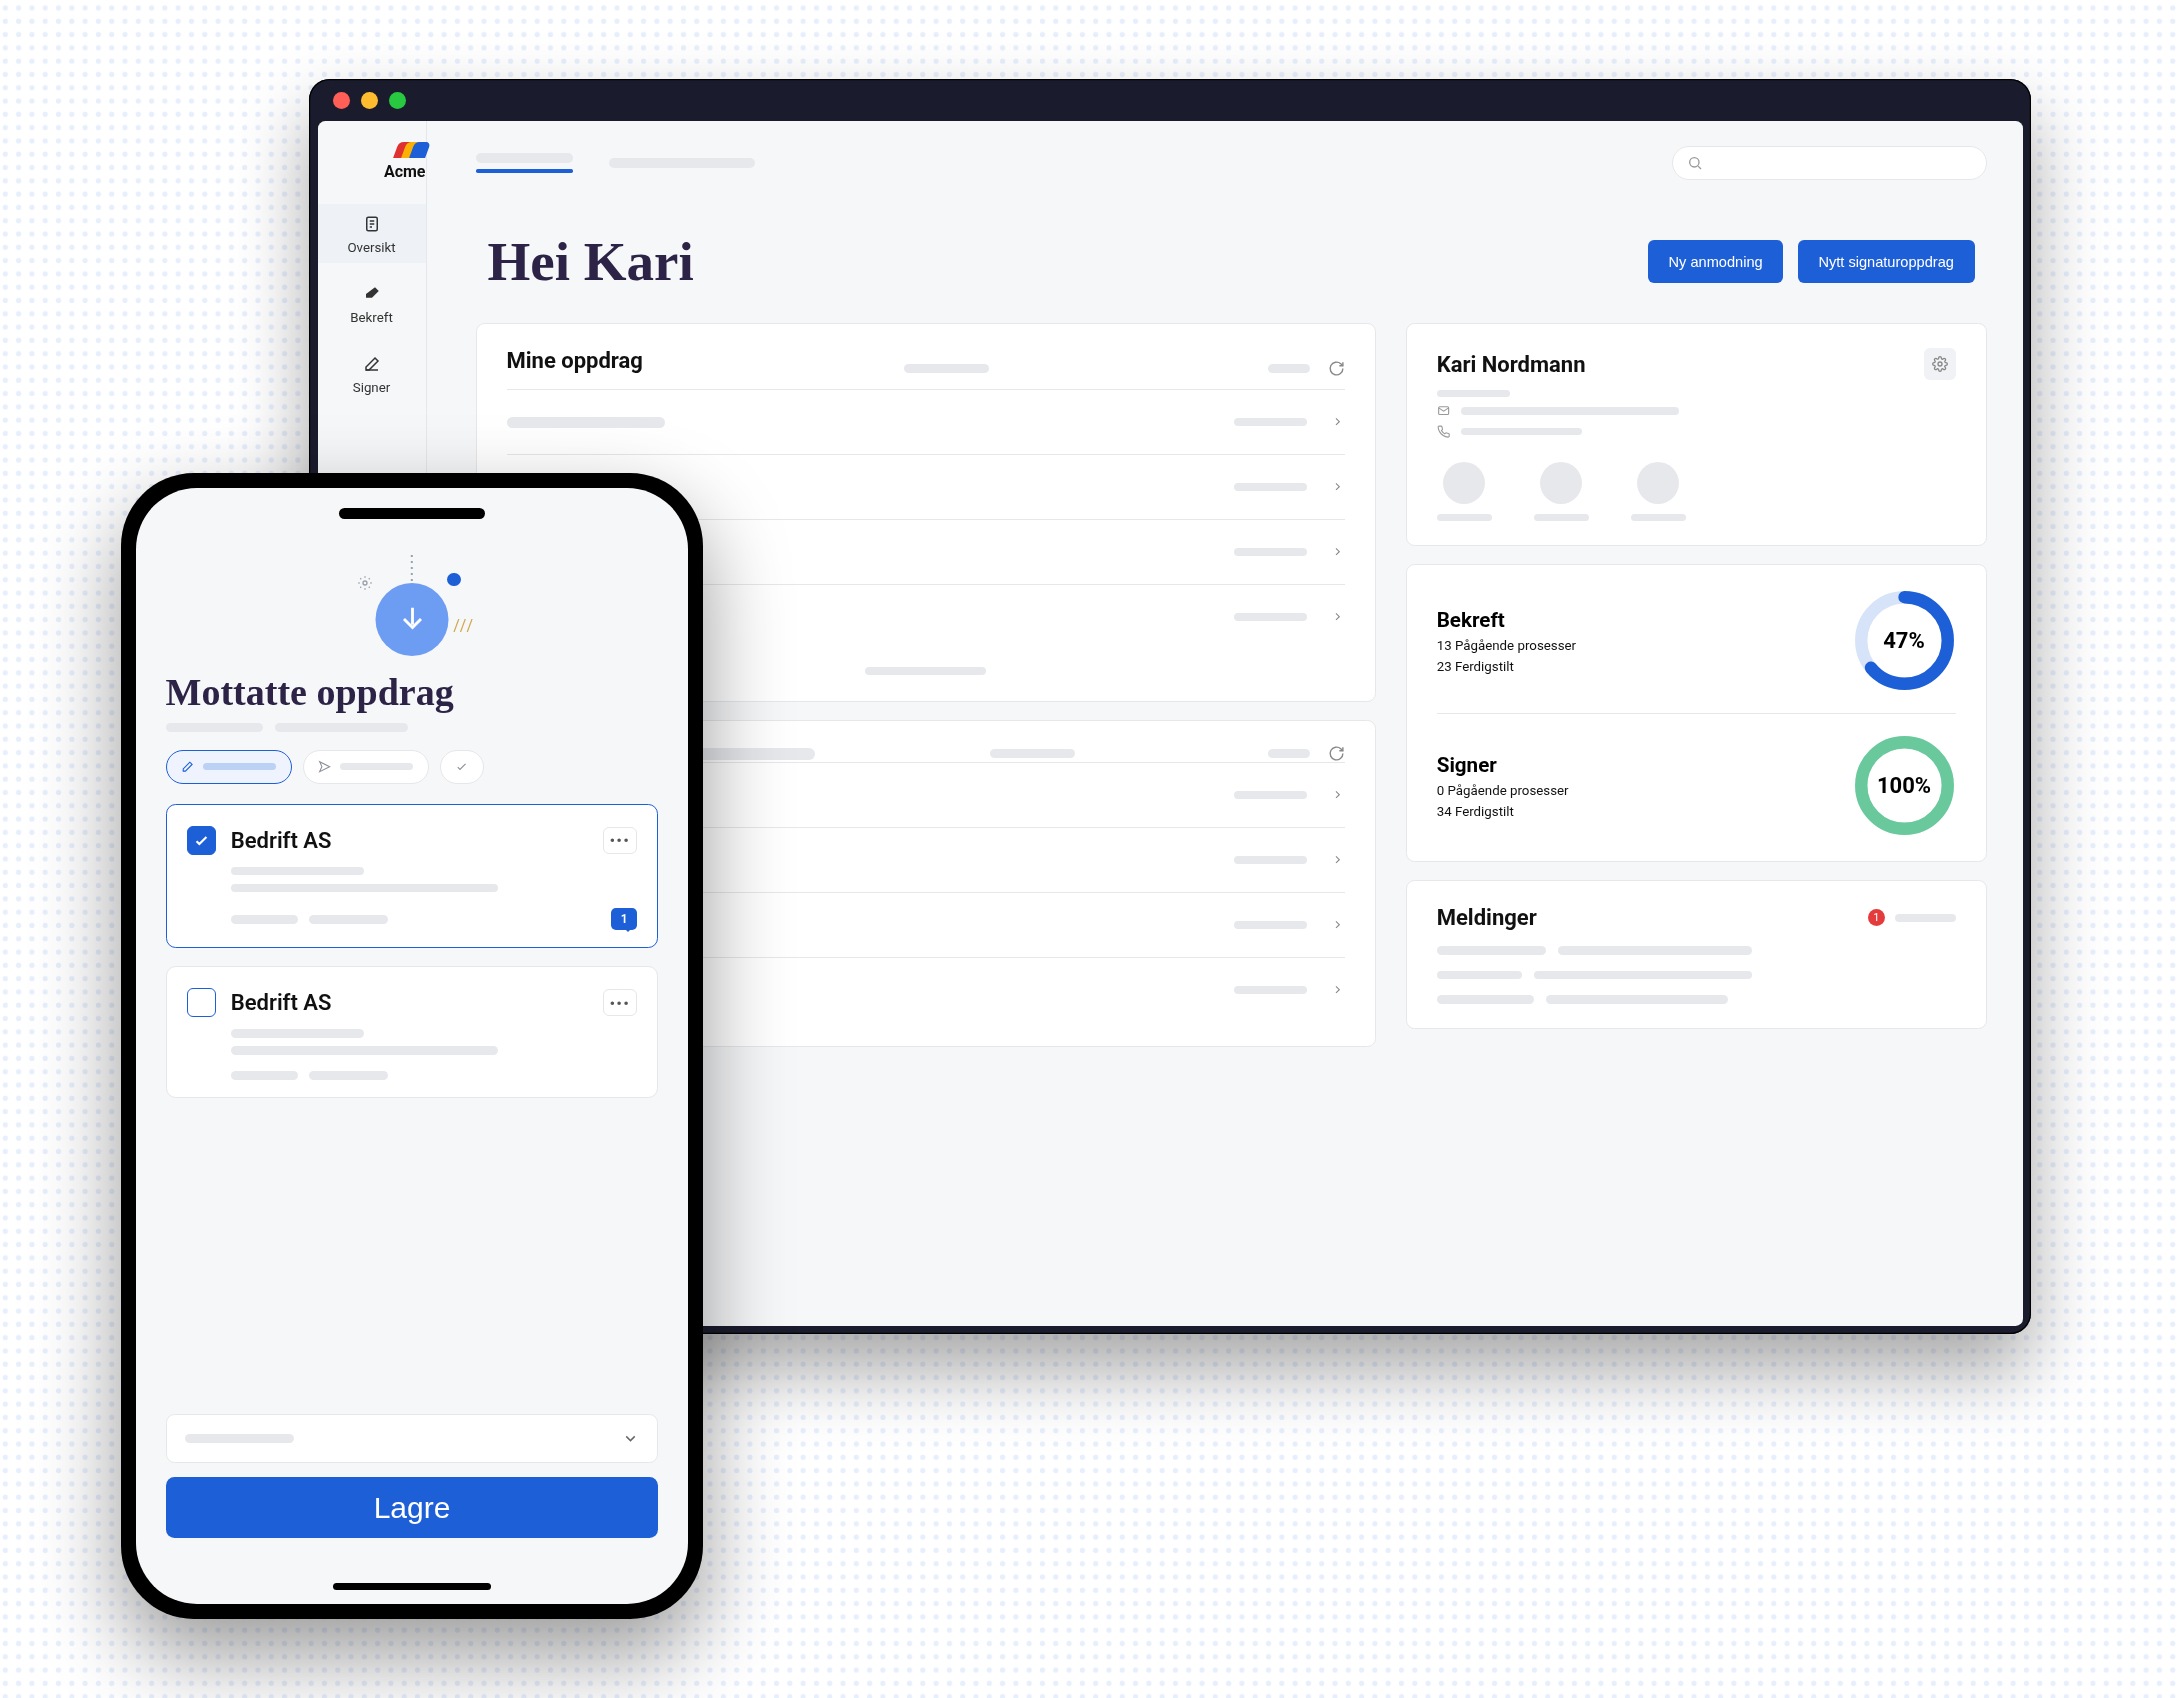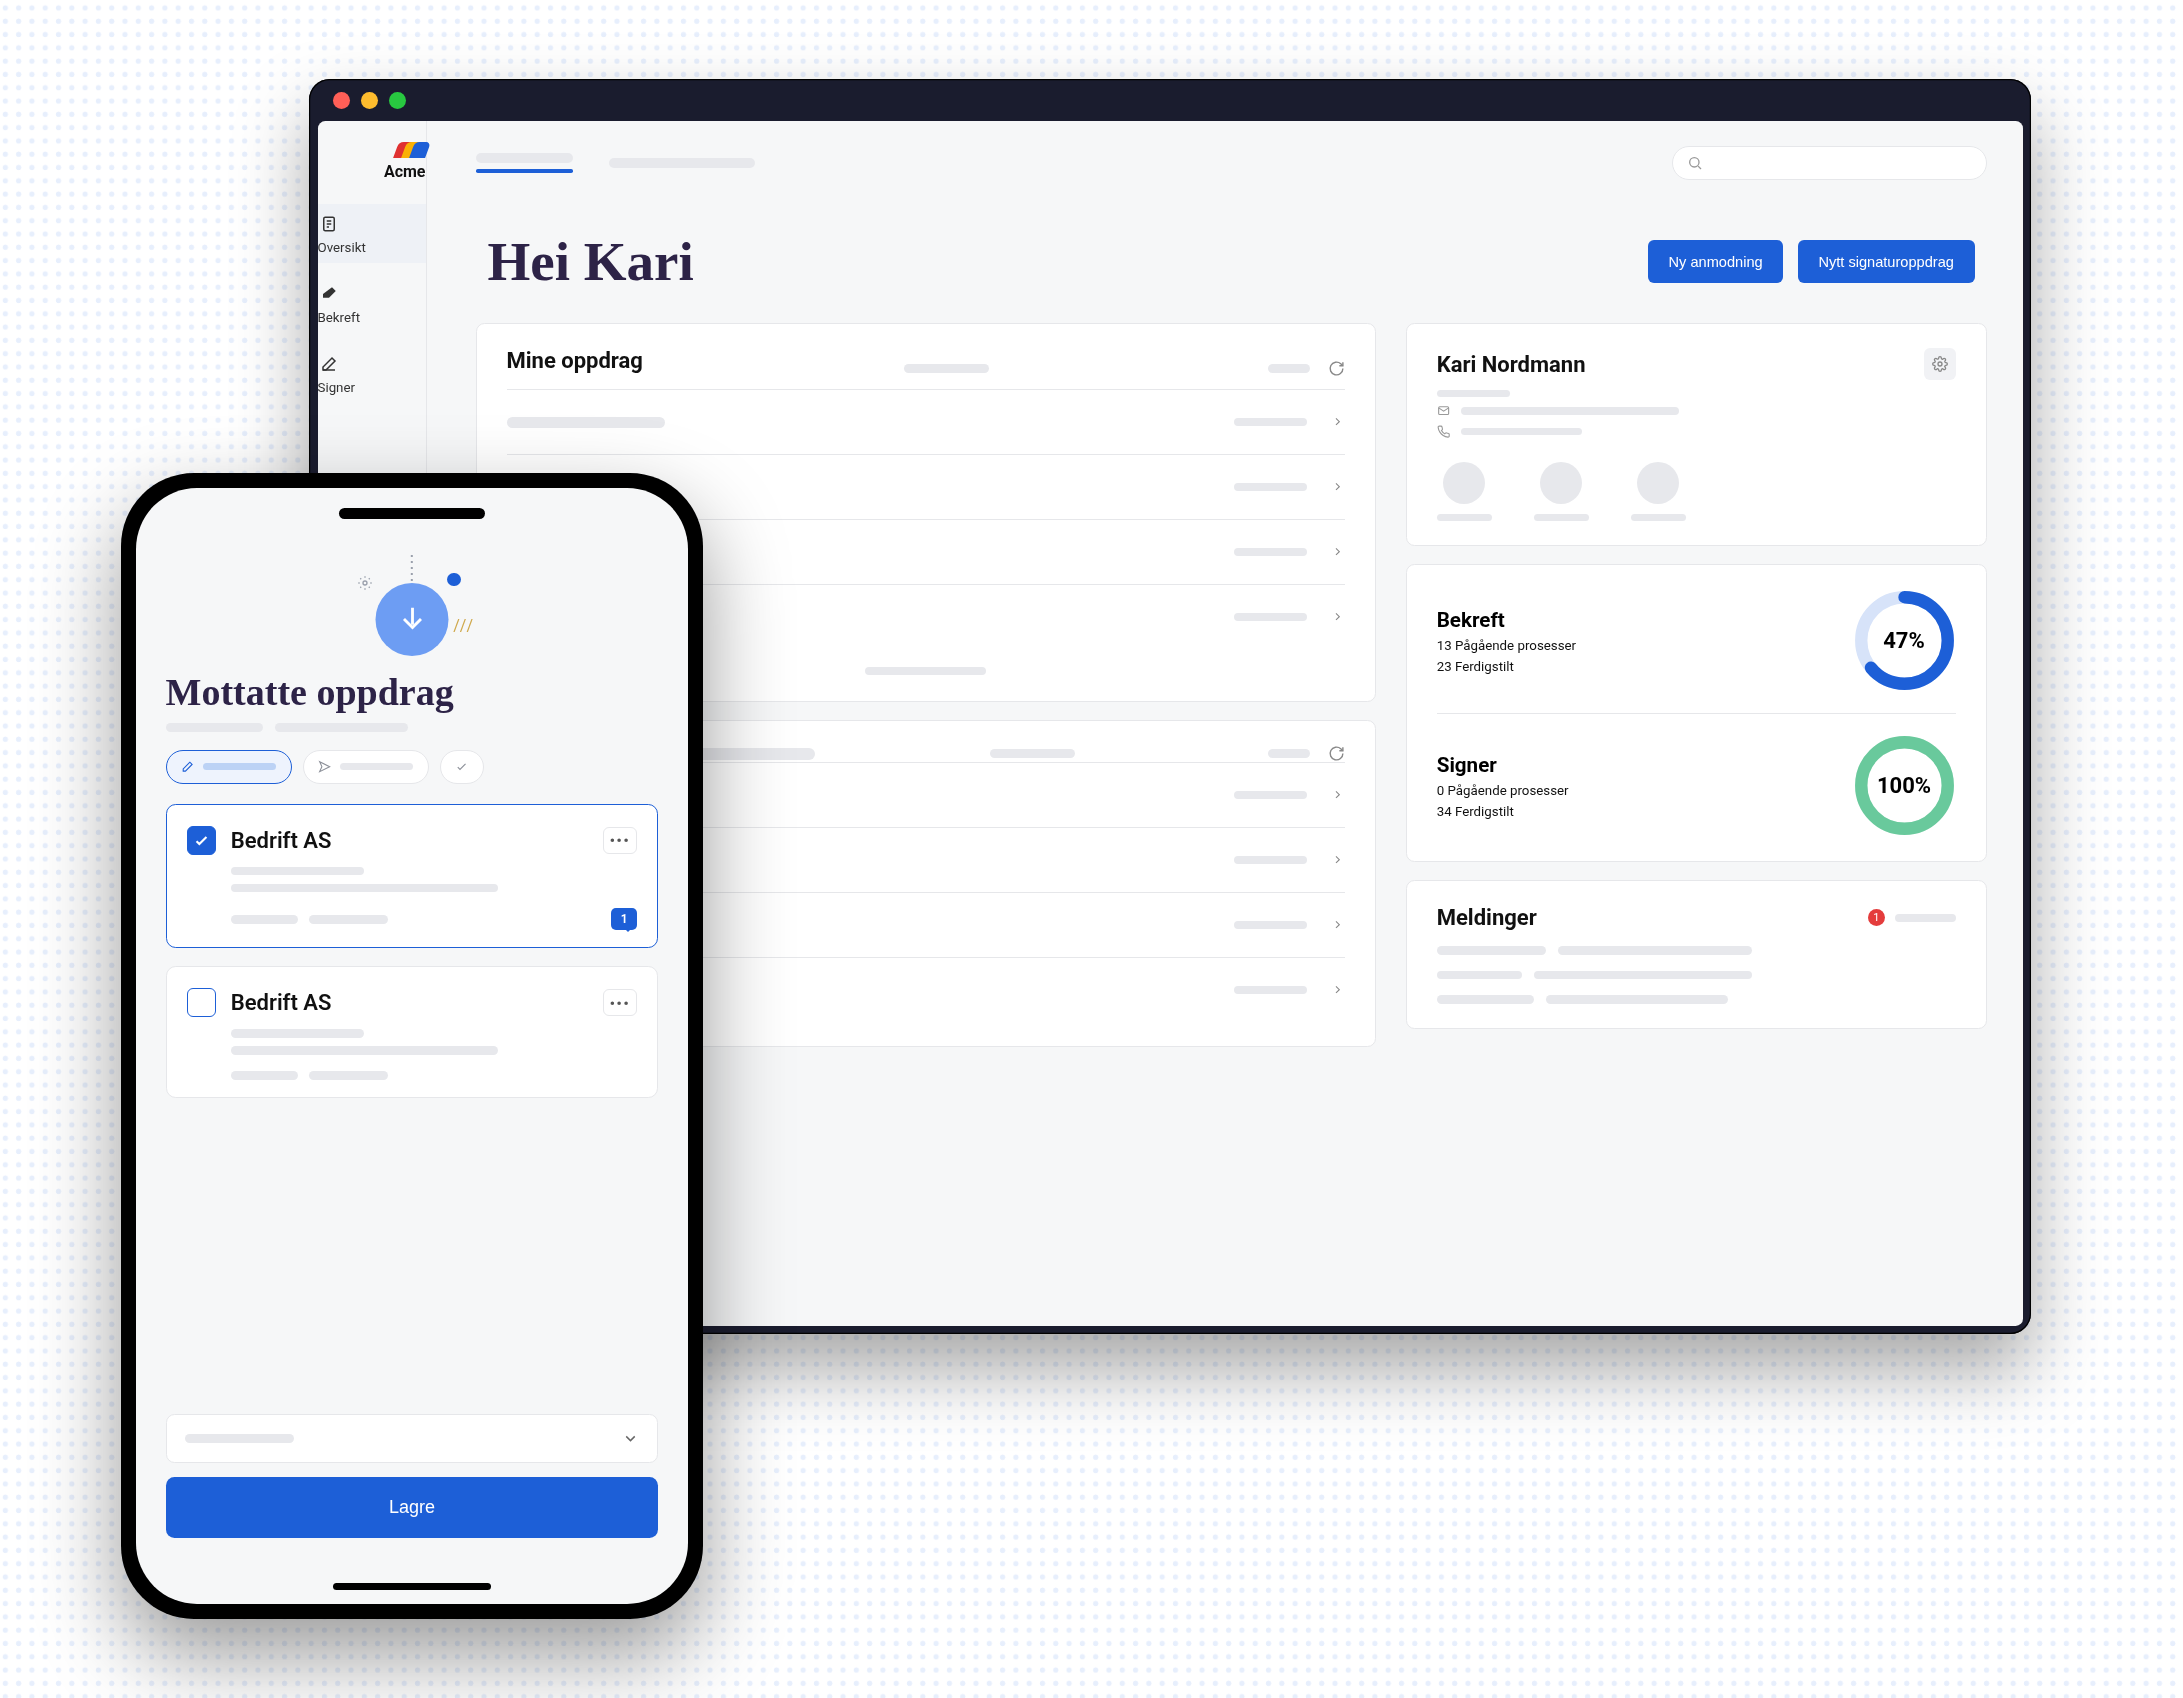--- a/index.html
+++ b/index.html
@@ -80,21 +80,21 @@
   .logo-mark::before, .logo-mark::after, .logo-mark span {
     content:""; position:absolute; width:16px; height:16px; border-radius:4.9px 4.9px 0 0;
     transform: skewX(-20deg);
   }
   .logo-mark::before { background:#e03131; left:0; }
   .logo-mark span   { background:#fab005; left:8px; }
   .logo-mark::after  { background:#1d5fd7; left:16px; }
   .logo-text { font-weight:700; font-size:16px; color:#111; }
 
   .nav-item {
-    display:flex; flex-direction:column; gap:4.9px;
+    display:flex; flex-direction:column; align-items:center; gap:4.9px;
     padding: 8.5px 0;
     font-size:13.3px; color:#333;
   }
   .nav-item.active { background:#eef1f6; }
   .nav-icon { width:22px; height:22px; display:flex; align-items:center; justify-content:center; }
 
   
   .main {
     flex:1; padding: 24px 36px 0 49px; overflow:hidden;
     display:flex; flex-direction:column;
@@ -271,21 +271,21 @@
   }
 
   .phone-footer { margin-top:auto; display:flex; flex-direction:column; gap:14.6px; padding-bottom:36px;}
   .dropdown {
     height:49px; background:#fff; border:0.6px solid var(--grey-line); border-radius:8.5px;
     display:flex; align-items:center; padding:0 18px; color:#666;
   }
   .dropdown .chev { margin-left:auto; }
   .save-btn {
     height:61px; background:var(--brand-blue); color:#fff; border:0; border-radius:8.5px;
-    font-size:18px; font-weight:500;
+    font-size:30px; font-weight:500;
   }
 
   svg { display:block; }
 </style>
 </head>
 <body>
 
 <div class="desktop">
   <div class="titlebar">
     <div class="traffic red"></div>

